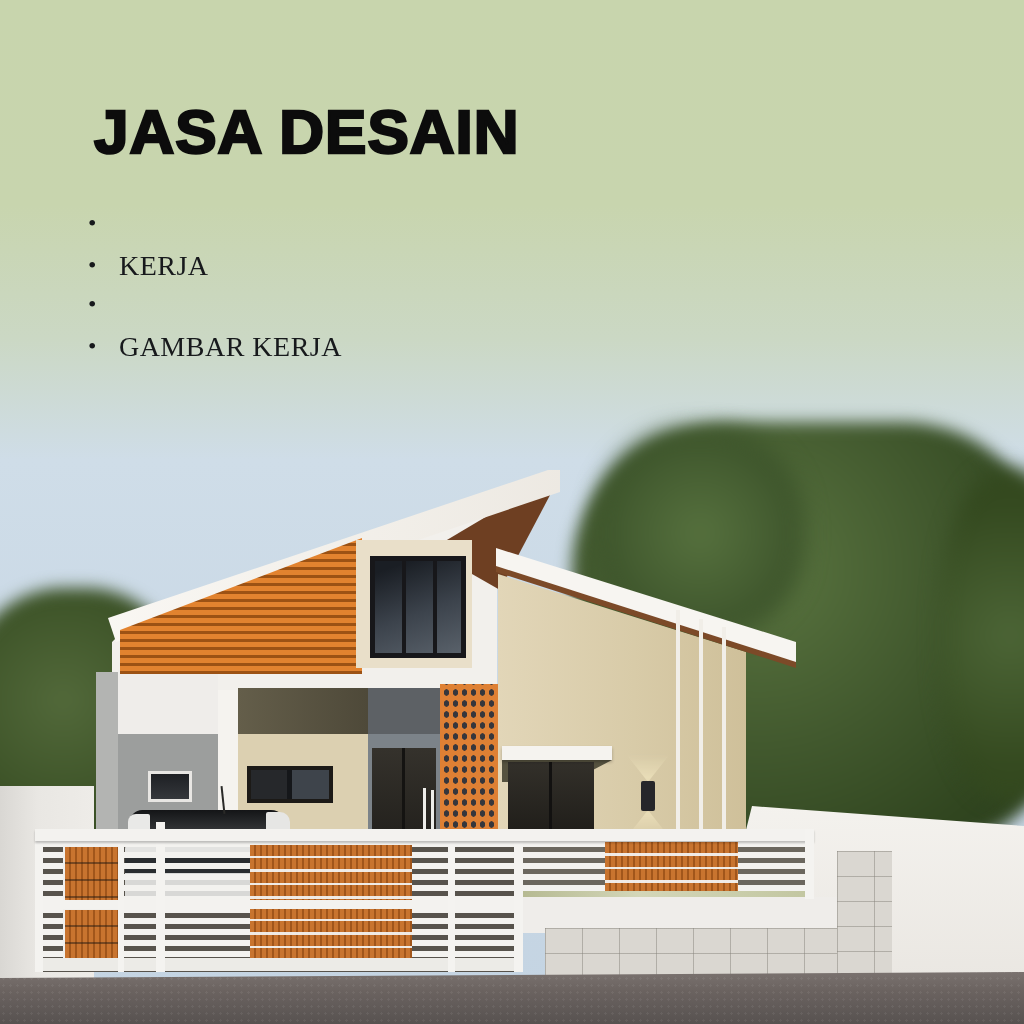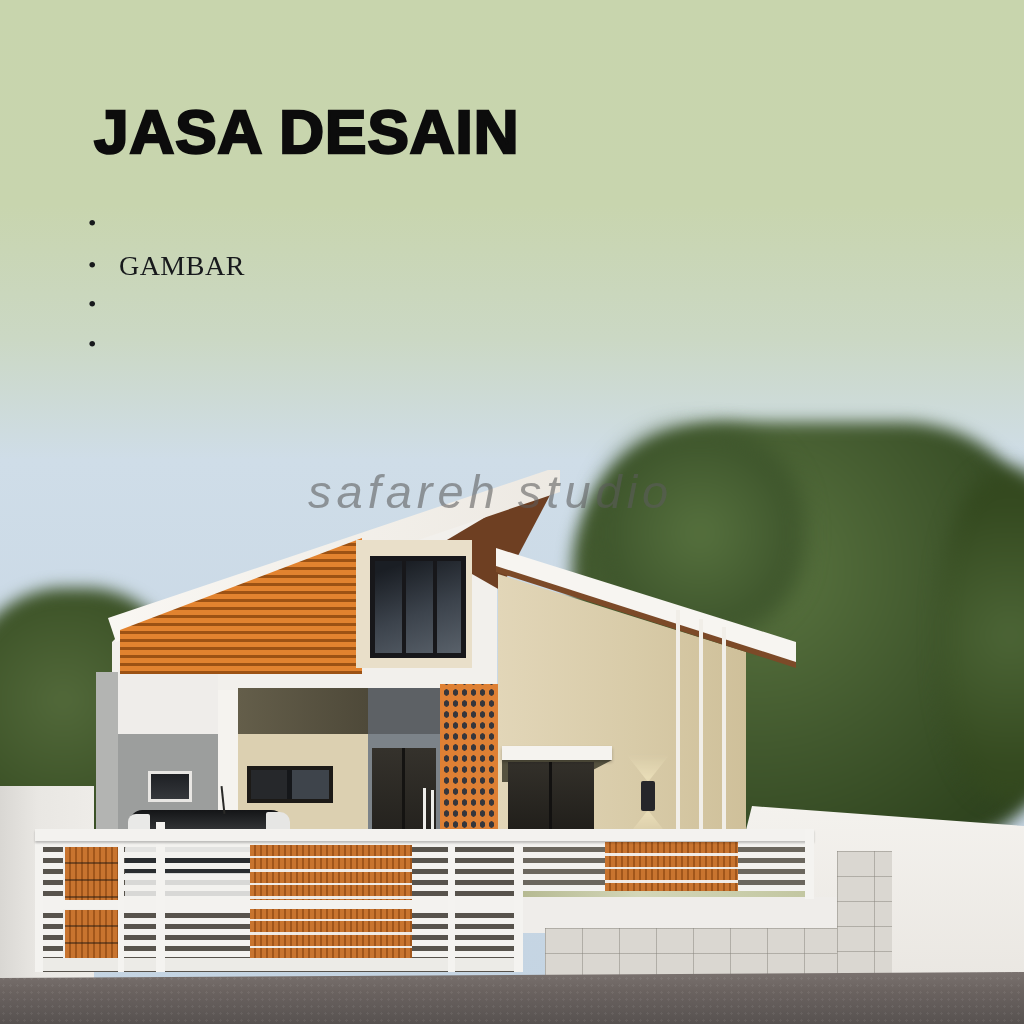--- a/index.html
+++ b/index.html
@@ -179,27 +179,28 @@
 
 <div class="canvas">
 
   <div class="abs title">JASA DESAIN</div>
   <ul class="abs services">
     <li>
         <span class="dot">•</span>
       </li>
     <li>
         <span class="dot">•</span>
-        <span>GAMBAR</span>
-      </li>
-    <li>
-        <span class="dot">•</span>
-      </li>
-    <li>
-        <span class="dot">•</span>
+        <span>KERJA</span>
+      </li>
+    <li>
+        <span class="dot">•</span>
+      </li>
+    <li>
+        <span class="dot">•</span>
+        <span>GAMBAR KERJA</span>
       </li>
   </ul>
 
   <div class="abs tree tree-left"></div>
   <div class="abs tree tree-right"></div>
   <div class="abs tree tree-right2"></div>
   <div class="abs tree tree-right3"></div>
 
   <div class="abs wall-far-left"></div>
 
@@ -276,15 +277,14 @@
     </div>
   <div class="abs rail rail-top"></div>
   <div class="abs post post-f"></div>
   <div class="abs hedge"></div>
   <div class="abs subwall-r"></div>
   <div class="abs tiles tile-strip"></div>
   <div class="abs tiles tile-pillar"></div>
 
   <div class="abs road"></div>
 
-  <div class="abs watermark">safareh studio</div>
 
 </div>
 
 </body></html>

